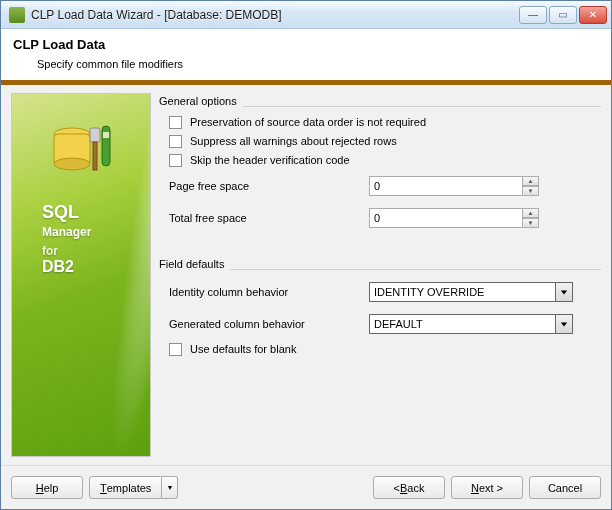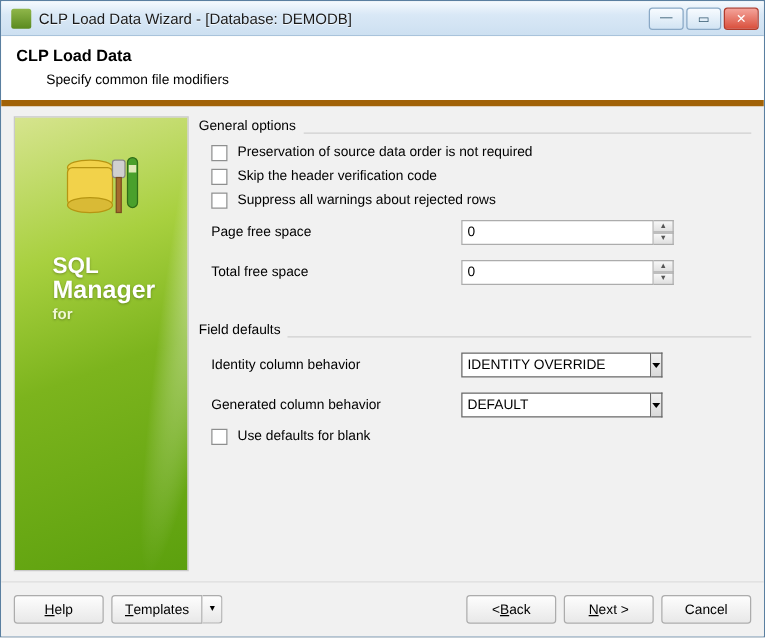--- a/index.html
+++ b/index.html
@@ -14,38 +14,38 @@
   .client { flex:1; display:flex; flex-direction:column; background:#f1f1f1; }
   .header { background:#fff; padding:8px 12px 10px 12px; border-bottom:5px solid #a16207; }
   .header h1 { margin:0 0 6px 0; font-size:13px; font-weight:bold; }
   .header .sub { margin-left:24px; font-size:11px; }
   .body { flex:1; display:flex; padding:8px 10px; gap:8px; min-height:0; }
   .sidebar { width:140px; height:100%; border:1px solid #c9c9c9; background:linear-gradient(160deg,#d6e48e 0%,#a8d03f 30%,#7cb41d 55%,#5ca00e 100%); position:relative; overflow:hidden; }
   .sidebar::after { content:""; position:absolute; top:0; right:-30px; width:70px; height:120%; background:radial-gradient(ellipse at top,rgba(255,255,255,.6),transparent 60%); transform:rotate(10deg); }
   .tool-icon { position:absolute; top:26px; left:38px; width:70px; height:70px; }
   .side-text { position:absolute; top:108px; left:30px; color:#fff; text-shadow:0 1px 2px rgba(0,0,0,.3); }
   .side-text .l1 { font-size:18px; font-weight:bold; line-height:20px; }
-  .side-text .l2 { font-size:20px; font-weight:bold; line-height:20px; }
+  .side-text .l2 { font-size:12px; font-weight:bold; line-height:20px; }
   .side-text .l3 { font-size:12px; font-weight:bold; color:#eff7d2; margin-top:2px; }
   .side-text .l4 { font-size:16px; font-weight:bold; }
   .form { flex:1; display:flex; flex-direction:column; gap:4px; padding:0; }
   .groupline { display:flex; align-items:flex-end; gap:6px; margin:2px 0 4px 0; }
   .groupline .lbl { white-space:nowrap; }
   .groupline hr { flex:1; border:none; border-top:1px solid #cfcfcf; margin:0; }
   .chk-row { display:flex; align-items:flex-start; gap:8px; margin:1px 0 1px 10px; }
   .chk { width:13px; height:13px; border:1px solid #8e8f8f; background:#fff; display:inline-block; }
   .num-row { display:flex; align-items:center; margin:4px 0 4px 10px; }
   .num-row .lbl { width:200px; }
   .spin { display:flex; width:170px; }
   .spin input { flex:1; height:20px; border:1px solid #acacac; padding:0 4px; font-family:inherit; font-size:11px; }
   .spin .btns { width:16px; display:flex; flex-direction:column; }
   .spin .btns div { flex:1; border:1px solid #acacac; border-left:none; background:linear-gradient(#f7f7f7,#e0e0e0); font-size:6px; display:flex; align-items:center; justify-content:center; color:#555; }
   .sel-row { display:flex; align-items:center; margin:4px 0 4px 10px; }
   .sel-row .lbl { width:200px; }
-  .sel { display:flex; width:151px; }
+  .sel { display:flex; width:204px; }
   .sel input { flex:1; height:20px; border:1px solid #666; padding:0 4px; font-family:inherit; font-size:11px; background:#fff; }
   .sel .dd { width:17px; border:1px solid #666; border-left:none; background:linear-gradient(#f2f2f2,#d9d9d9); display:flex; align-items:center; justify-content:center; }
   .sel .dd svg { width:8px; height:8px; }
   .footer { height:44px; border-top:1px solid #ddd; background:#f1f1f1; display:flex; align-items:center; padding:0 10px; gap:6px; }
   .footer .spacer { flex:1; }
   .btn { height:23px; min-width:72px; padding:0 10px; border:1px solid #acacac; background:linear-gradient(#fdfdfd,#e8e8e8); border-radius:3px; display:inline-flex; align-items:center; justify-content:center; font-size:11px; }
   .btn-split { display:flex; }
   .btn-split .btn { border-top-right-radius:0; border-bottom-right-radius:0; min-width:68px;}
   .btn-split .drop { width:16px; height:23px; border:1px solid #acacac; border-left:none; border-radius:0 3px 3px 0; background:linear-gradient(#fdfdfd,#e8e8e8); display:flex; align-items:center; justify-content:center; font-size:7px; }
   u { text-decoration:underline; }
@@ -78,39 +78,40 @@
           <ellipse cx="22" cy="44" rx="18" ry="6" fill="#d9ba36" stroke="#b79512"></ellipse>
           <rect x="40" y="8" width="10" height="14" rx="2" fill="#d0d0d0" stroke="#888"></rect>
           <rect x="43" y="22" width="4" height="28" fill="#a66b2e" stroke="#7a4d1e"></rect>
           <rect x="52" y="6" width="8" height="40" rx="4" fill="#4aa02c" stroke="#2f6d18"></rect>
           <rect x="53" y="12" width="6" height="6" fill="#dfe9b8"></rect>
         </svg>
         <div class="side-text">
           <div class="l1">SQL</div>
           <div class="l2">Manager</div>
           <div class="l3">for</div>
+          <div class="l4">DB2</div>
         </div>
       </div>
 
       <div class="form">
         <div class="groupline">
           <span class="lbl">General options</span>
             <hr>
         </div>
         <label class="chk-row">
           <span class="chk"></span>
           <span>Preservation of source data order is not required</span>
         </label>
         <label class="chk-row">
           <span class="chk"></span>
-          <span>Skip the header verification code</span>
+          <span>Suppress all warnings about rejected rows</span>
         </label>
         <label class="chk-row">
           <span class="chk"></span>
-          <span>Suppress all warnings about rejected rows</span>
+          <span>Skip the header verification code</span>
         </label>
 
         <div class="num-row">
           <span class="lbl">Page free space</span>
           <div class="spin">
             <input type="text" value="0" style="">
             <div class="btns">
               <div>▲</div>
               <div>▼</div>
             </div>

